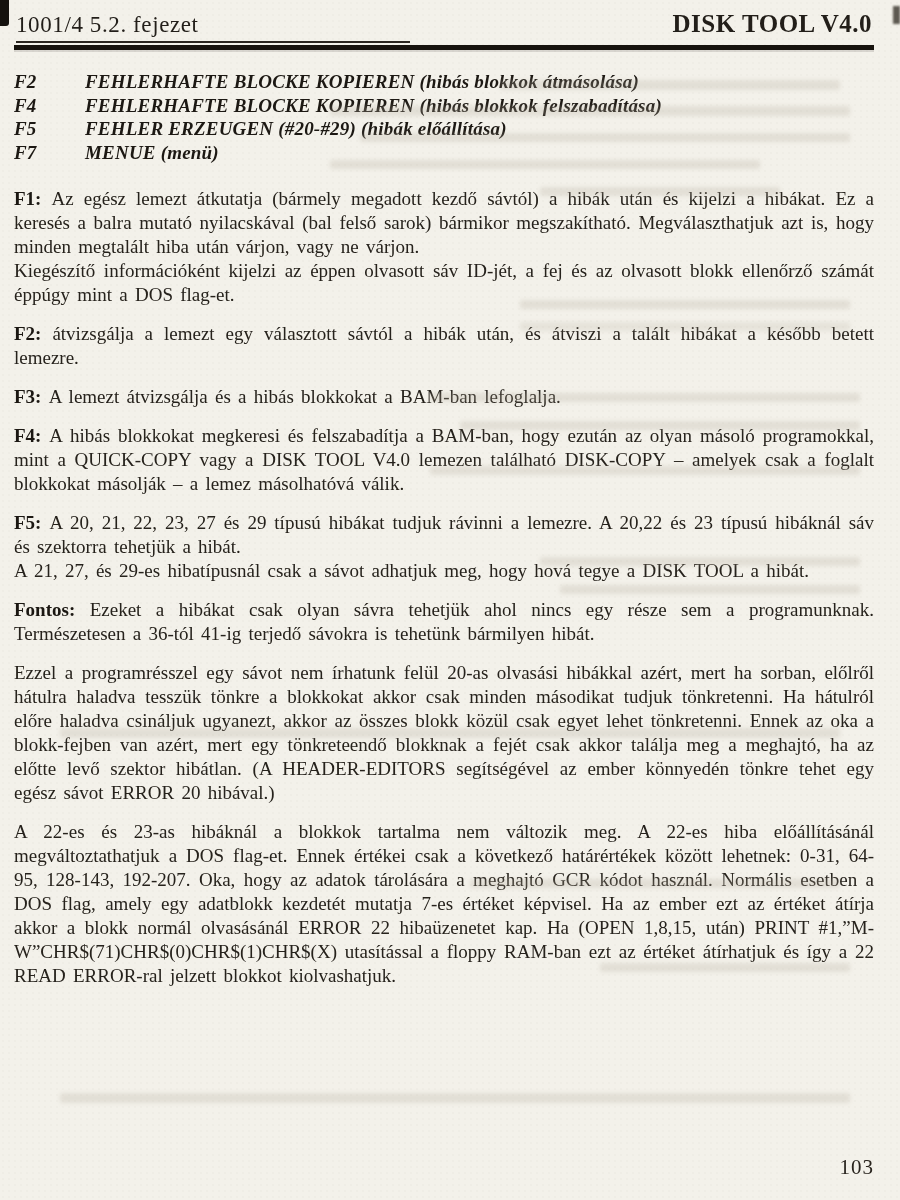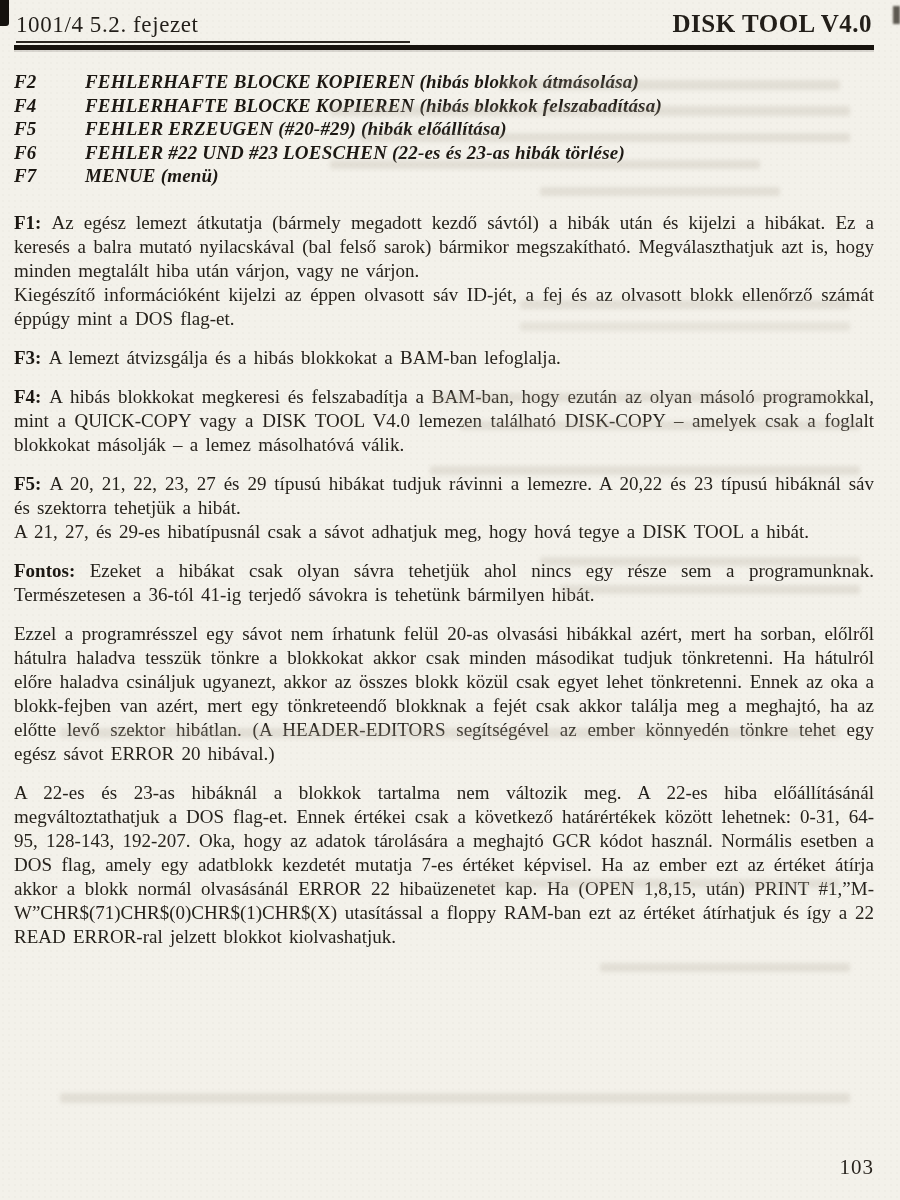--- a/index.html
+++ b/index.html
@@ -100,32 +100,29 @@
     </div>
     <div class="fkey-row">
       <span class="fkey-key">F4</span>
       <span class="fkey-label">FEHLERHAFTE BLOCKE KOPIEREN (hibás blokkok felszabadítása)</span>
     </div>
     <div class="fkey-row">
       <span class="fkey-key">F5</span>
       <span class="fkey-label">FEHLER ERZEUGEN (#20-#29) (hibák előállítása)</span>
     </div>
     <div class="fkey-row">
-      <span class="fkey-key">F6</span>
-      <span class="fkey-label">FEHLER #22 UND #23 LOESCHEN (22-es és 23-as hibák törlése)</span>
-    </div>
-    <div class="fkey-row">
       <span class="fkey-key">F7</span>
       <span class="fkey-label">MENUE (menü)</span>
     </div>
   </section>
 
   <section class="paras">
     <p><b>F1: </b><span>Az egész lemezt átkutatja (bármely megadott kezdő sávtól) a hibák után és kijelzi a hibákat. Ez a keresés a balra mutató nyilacskával (bal felső sarok) bármikor megszakítható. Megválaszthatjuk azt is, hogy minden megtalált hiba után várjon, vagy ne várjon.</span></p>
     <p class="cont"><b></b><span>Kiegészítő információként kijelzi az éppen olvasott sáv ID-jét, a fej és az olvasott blokk ellenőrző számát éppúgy mint a DOS flag-et.</span></p>
+    <p><b>F2: </b><span>átvizsgálja a lemezt egy választott sávtól a hibák után, és átviszi a talált hibákat a később betett lemezre.</span></p>
     <p><b>F3: </b><span>A lemezt átvizsgálja és a hibás blokkokat a BAM-ban lefoglalja.</span></p>
     <p><b>F4: </b><span>A hibás blokkokat megkeresi és felszabadítja a BAM-ban, hogy ezután az olyan másoló programokkal, mint a QUICK-COPY vagy a DISK TOOL V4.0 lemezen található DISK-COPY – amelyek csak a foglalt blokkokat másolják – a lemez másolhatóvá válik.</span></p>
     <p><b>F5: </b><span>A 20, 21, 22, 23, 27 és 29 típusú hibákat tudjuk rávinni a lemezre. A 20,22 és 23 típusú hibáknál sáv és szektorra tehetjük a hibát.</span></p>
     <p class="cont"><b></b><span>A 21, 27, és 29-es hibatípusnál csak a sávot adhatjuk meg, hogy hová tegye a DISK TOOL a hibát.</span></p>
     <p><b>Fontos: </b><span>Ezeket a hibákat csak olyan sávra tehetjük ahol nincs egy része sem a programunknak. Természetesen a 36-tól 41-ig terjedő sávokra is tehetünk bármilyen hibát.</span></p>
     <p><b></b><span>Ezzel a programrésszel egy sávot nem írhatunk felül 20-as olvasási hibákkal azért, mert ha sorban, előlről hátulra haladva tesszük tönkre a blokkokat akkor csak minden másodikat tudjuk tönkretenni. Ha hátulról előre haladva csináljuk ugyanezt, akkor az összes blokk közül csak egyet lehet tönkretenni. Ennek az oka a blokk-fejben van azért, mert egy tönkreteendő blokknak a fejét csak akkor találja meg a meghajtó, ha az előtte levő szektor hibátlan. (A HEADER-EDITORS segítségével az ember könnyedén tönkre tehet egy egész sávot ERROR 20 hibával.)</span></p>
     <p><b></b><span>A 22-es és 23-as hibáknál a blokkok tartalma nem változik meg. A 22-es hiba előállításánál megváltoztathatjuk a DOS flag-et. Ennek értékei csak a következő határértékek között lehetnek: 0-31, 64-95, 128-143, 192-207. Oka, hogy az adatok tárolására a meghajtó GCR kódot használ. Normális esetben a DOS flag, amely egy adatblokk kezdetét mutatja 7-es értéket képvisel. Ha az ember ezt az értéket átírja akkor a blokk normál olvasásánál ERROR 22 hibaüzenetet kap. Ha (OPEN 1,8,15, után) PRINT #1,”M-W”CHR$(71)CHR$(0)CHR$(1)CHR$(X) utasítással a floppy RAM-ban ezt az értéket átírhatjuk és így a 22 READ ERROR-ral jelzett blokkot kiolvashatjuk.</span></p>
   </section>
 
   <div class="pagenum">103</div>

